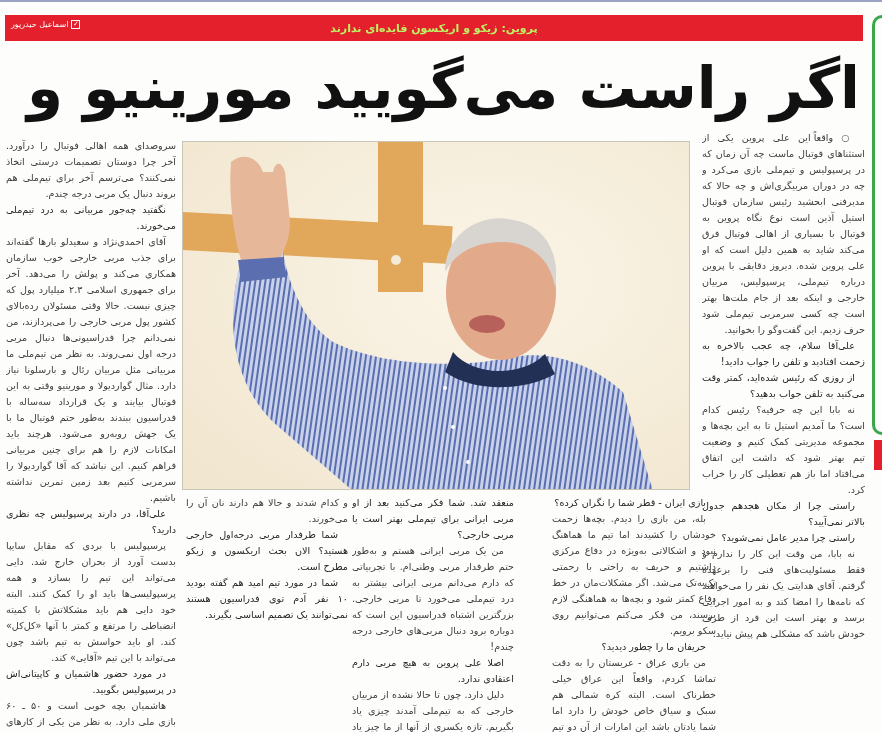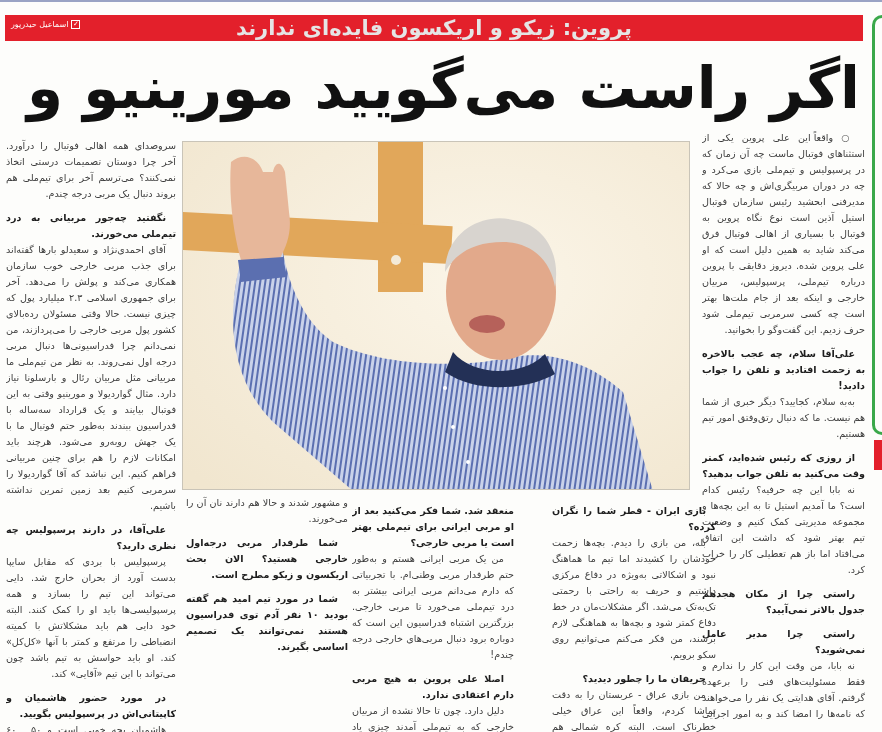--- a/index.html
+++ b/index.html
@@ -6,22 +6,22 @@
   html, body { width: 882px; height: 732px; overflow: hidden; background: #fdfdfb; }
   body { position: relative; font-family: "DejaVu Sans", sans-serif; color: #2b2b2b; }
 
   .top-rule { position: absolute; left: 0; top: 0; width: 882px; height: 2px; background: #9aa3c4; }
 
   .kicker-bar {
     position: absolute; left: 5px; top: 15px; width: 858px; height: 26px;
     background: #e3202b; display: flex; align-items: center; justify-content: center;
   }
   .kicker-title {
-    color: #e5e5e5; font-family: "DejaVu Sans", sans-serif; font-weight: bold;
-    font-size: 21px; direction: rtl; letter-spacing: -0.3px;
+    color: #bef264; font-family: "DejaVu Sans", sans-serif; font-weight: bold;
+    font-size: 11px; direction: rtl; letter-spacing: -0.3px;
   }
   .byline {
     position: absolute; left: 6px; top: 5px; display: flex; align-items: center; gap: 3px;
     direction: rtl; color: #fff; font-size: 8px;
   }
   .byline-check {
     width: 9px; height: 9px; border: 1px solid #fff; display: inline-flex;
     align-items: center; justify-content: center; font-size: 7px; line-height: 1;
   }
 
@@ -38,21 +38,21 @@
   }
   .red-tab {
     position: absolute; left: 874px; top: 440px; width: 8px; height: 30px; background: #e3202b;
   }
 
   .col {
     position: absolute; direction: rtl; text-align: justify;
     font-size: 9.6px; line-height: 16px; color: #3b3b3b;
   }
   .col p { margin: 0; text-indent: 10px; }
-  .col .q { font-weight: bold; color: #1d1d1d; text-indent: 10px; margin-top: 8px; }
+  .col .q { font-weight: normal; color: #1d1d1d; text-indent: 10px; }
   .col .lead::before { content: "○ "; color: #555; }
 
   .col-1 { left: 702px; top: 130px; width: 163px; height: 594px; }
   .col-5 { left: 6px; top: 138px; width: 170px; height: 594px; }
   .col-4 { left: 186px; top: 495px; width: 162px; height: 237px; }
   .col-3 { left: 352px; top: 495px; width: 162px; height: 237px; }
   .col-2 { left: 552px; top: 495px; width: 164px; height: 237px; }
   .col { overflow: hidden; }
 
   .photo {
@@ -105,21 +105,20 @@
     <path d="M270 210 C 290 235, 340 235, 362 212 L 372 232 C 340 250, 290 250, 262 230 Z" fill="#233056"></path>
     <circle cx="262" cy="246" r="2" fill="#fff"></circle>
     <circle cx="270" cy="285" r="2" fill="#fff"></circle>
     <circle cx="285" cy="320" r="2" fill="#fff"></circle>
   </svg>
 </div>
 
 <div class="col col-1">
   <p class="lead">واقعاً این علی پروین یکی از استثناهای فوتبال ماست چه آن زمان که در پرسپولیس و تیم‌ملی بازی می‌کرد و چه در دوران مربیگری‌اش و چه حالا که مدیرفنی ابحشید رئیس سازمان فوتبال استیل آذین است نوع نگاه پروین به فوتبال با بسیاری از اهالی فوتبال فرق می‌کند شاید به همین دلیل است که او علی پروین شده. دیروز دقایقی با پروین درباره تیم‌ملی، پرسپولیس، مربیان خارجی و اینکه بعد از جام ملت‌ها بهتر است چه کسی سرمربی تیم‌ملی شود حرف زدیم. این گفت‌وگو را بخوانید.</p>
   <p class="q">علی‌آقا سلام، چه عجب بالاخره به زحمت افتادید و تلفن را جواب دادید!</p>
-  <p>به‌به سلام، کجایید؟ دیگر خبری از شما هم نیست. ما که دنبال رتق‌وفتق امور تیم هستیم.</p>
   <p class="q">از روزی که رئیس شده‌اید، کمتر وقت می‌کنید به تلفن جواب بدهید؟</p>
   <p>نه بابا این چه حرفیه؟ رئیس کدام است؟ ما آمدیم استیل تا به این بچه‌ها و مجموعه مدیریتی کمک کنیم و وضعیت تیم بهتر شود که داشت این اتفاق می‌افتاد اما باز هم تعطیلی کار را خراب کرد.</p>
   <p class="q">راستی چرا از مکان هجدهم جدول بالاتر نمی‌آیید؟</p>
   <p class="q">راستی چرا مدیر عامل نمی‌شوید؟</p>
   <p>نه بابا، من وقت این کار را ندارم و فقط مسئولیت‌های فنی را برعهده گرفتم. آقای هدایتی یک نفر را می‌خواهند که نامه‌ها را امضا کند و به امور اجرایی برسد و بهتر است این فرد از طرف خودش باشد که مشکلی هم پیش نیاید.</p>
 
 </div>
 
 <div class="col col-2">
   <p class="q">بازی ایران - قطر شما را نگران کرده؟</p>
@@ -130,21 +129,21 @@
 </div>
 
 <div class="col col-3">
   <p class="q" style="text-indent:0">منعقد شد. شما فکر می‌کنید بعد از او مربی ایرانی برای تیم‌ملی بهتر است یا مربی خارجی؟</p>
   <p>من یک مربی ایرانی هستم و به‌طور حتم طرفدار مربی وطنی‌ام. با تجربیاتی که دارم می‌دانم مربی ایرانی بیشتر به درد تیم‌ملی می‌خورد تا مربی خارجی. بزرگترین اشتباه فدراسیون این است که دوباره برود دنبال مربی‌های خارجی درجه چندم!</p>
   <p class="q">اصلا علی پروین به هیچ مربی دارم اعتقادی ندارد.</p>
   <p>دلیل دارد. چون تا حالا نشده از مربیان خارجی که به تیم‌ملی آمدند چیزی یاد بگیریم. تازه یکسری از آنها از ما چیز یاد گرفته و لوستا شده‌اند و با قراردادهای آنچنانی به ایران آمدند</p>
 </div>
 
 <div class="col col-4">
-  <p style="text-indent:0">و مشهور شدند و حالا هم دارند نان آن را می‌خورند.</p>
+  <p style="text-indent:0">و کدام شدند و حالا هم دارند نان آن را می‌خورند.</p>
   <p class="q">شما طرفدار مربی درجه‌اول خارجی هستید؟ الان بحث اریکسون و زیکو مطرح است.</p>
   <p class="q">شما در مورد تیم امید هم گفته بودید ۱۰ نفر آدم توی فدراسیون هستند نمی‌توانند یک تصمیم اساسی بگیرند.</p>
 
 </div>
 
 <div class="col col-5">
   <p style="text-indent:0">سروصدای همه اهالی فوتبال را درآورد. آخر چرا دوستان تصمیمات درستی اتخاذ نمی‌کنند؟ می‌ترسم آخر برای تیم‌ملی هم بروند دنبال یک مربی درجه چندم.</p>
   <p class="q">نگفتید چه‌جور مربیانی به درد تیم‌ملی می‌خورند.</p>
   <p>آقای احمدی‌نژاد و سعیدلو بارها گفته‌اند برای جذب مربی خارجی خوب سازمان همکاری می‌کند و پولش را می‌دهد. آخر برای جمهوری اسلامی ۲.۳ میلیارد پول که چیزی نیست. حالا وقتی مسئولان رده‌بالای کشور پول مربی خارجی را می‌پردازند، من نمی‌دانم چرا فدراسیونی‌ها دنبال مربی درجه اول نمی‌روند. به نظر من تیم‌ملی ما مربیانی مثل مربیان رئال و بارسلونا نیاز دارد. مثال گواردیولا و مورینیو وقتی به این فوتبال بیایند و یک قرارداد سه‌ساله با فدراسیون ببندند به‌طور حتم فوتبال ما با یک جهش روبه‌رو می‌شود. هرچند باید امکانات لازم را هم برای چنین مربیانی فراهم کنیم. این نباشد که آقا گواردیولا را سرمربی کنیم بعد زمین تمرین نداشته باشیم.</p>
   <p class="q">علی‌آقا، در دارند پرسپولیس چه نظری دارید؟</p>

